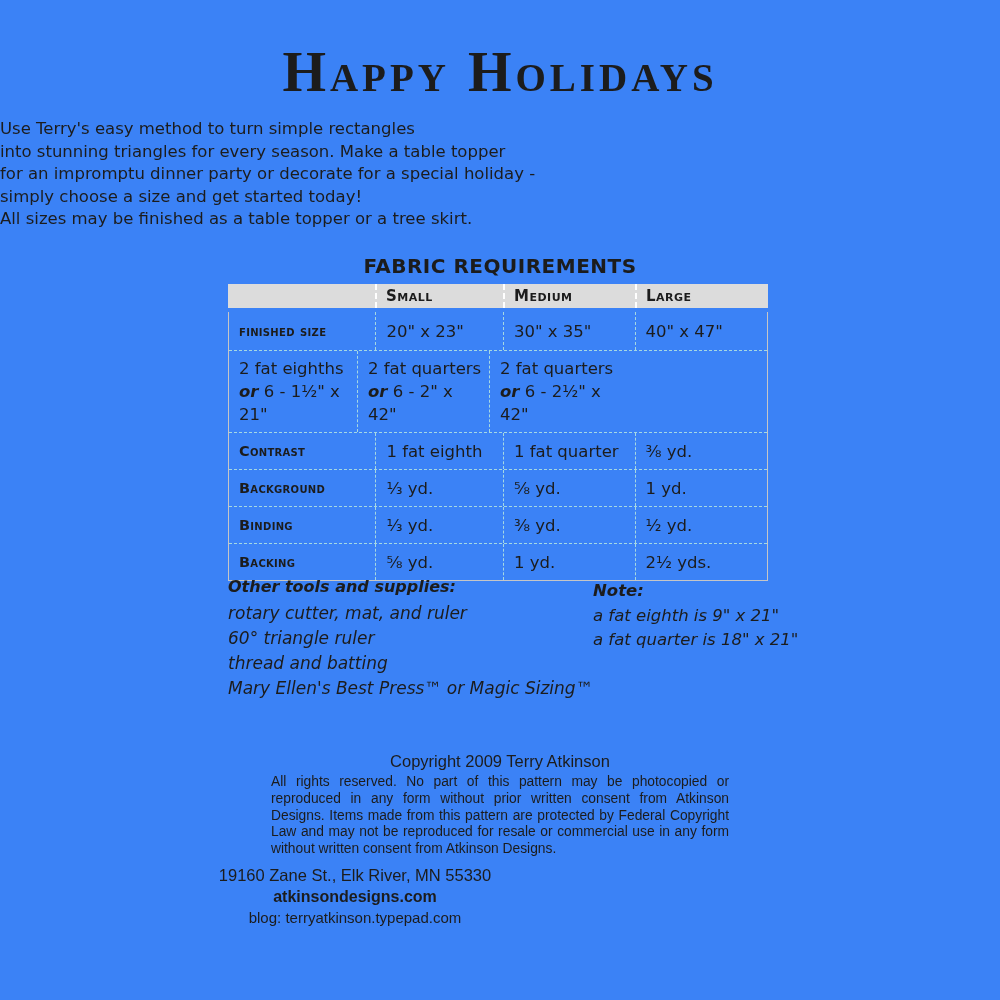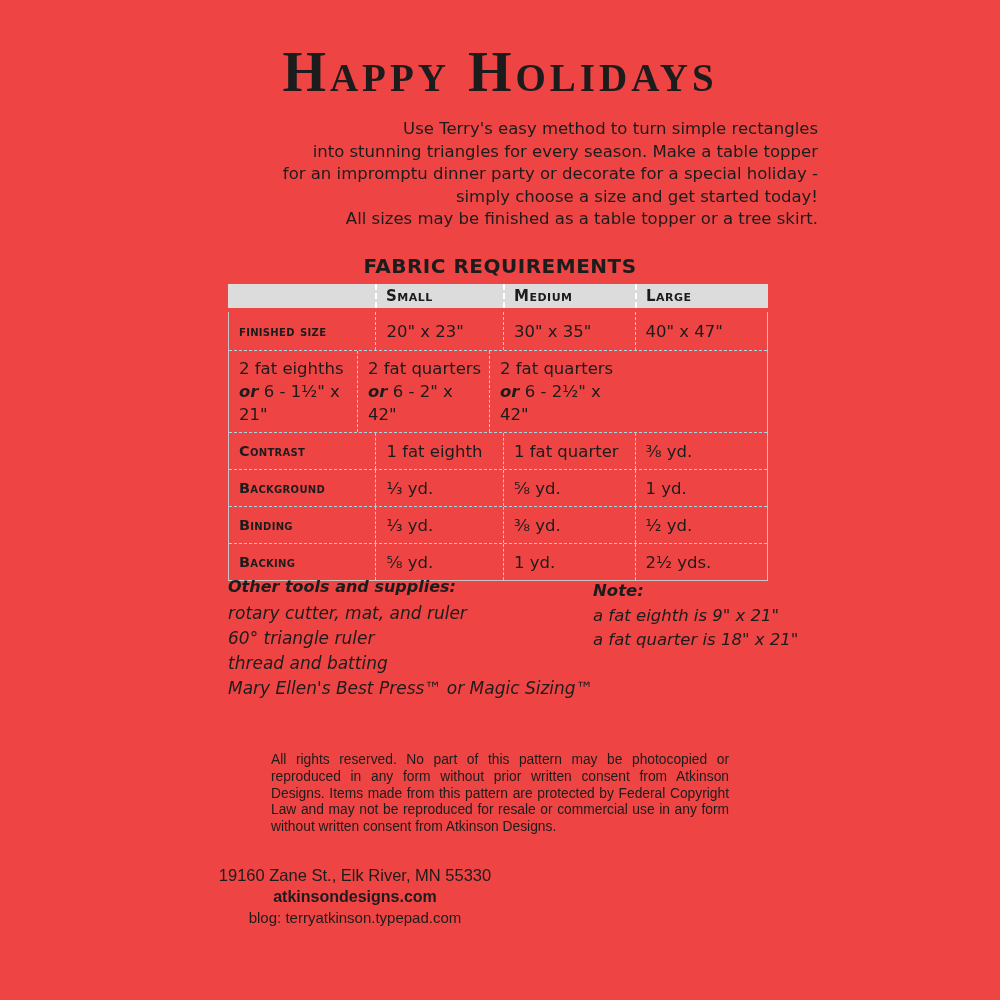--- a/index.html
+++ b/index.html
@@ -3,32 +3,32 @@
 <meta charset="utf-8">
 <style>
   :root{
     --header-bg:#dcdcdc;
     --dash-blue:#a5d8e2;
     --border-gray:#c6c6c6;
     --ink:#1c1c1c;
   }
   html,body{margin:0;padding:0;background:#ffffff;}
   .page{
-    position:relative;width:1000px;height:1000px;background:#ef4444;
+    position:relative;width:1000px;height:1000px;background:#3b82f6;
     color:var(--ink);font-family:"DejaVu Sans",sans-serif;overflow:hidden;
   }
   
   .title{
     position:absolute;top:44px;left:0;width:1000px;text-align:center;
     font-family:"Liberation Serif",serif;font-variant:small-caps;
     font-weight:600;font-size:56px;letter-spacing:4px;line-height:1;
   }
   
   .desc{
-    position:absolute;top:118px;left:0;width:818px;text-align:right;
+    position:absolute;top:118px;left:0;width:818px;text-align:left;
     font-size:16.5px;line-height:22.5px;
   }
   
   .section-heading{
     position:absolute;top:254px;left:0;width:1000px;text-align:center;
     font-size:20px;font-weight:700;letter-spacing:0.5px;
   }
   
   .ftable{position:absolute;left:228px;top:284px;width:540px;}
   .thead{display:flex;height:24px;background:var(--header-bg);}
@@ -163,20 +163,21 @@
     <div>Mary Ellen's Best Press™ or Magic Sizing™</div>
   </div>
 
   <div class="note">
     <div class="hd">Note:</div>
     <div>a fat eighth is 9" x 21"</div>
     <div>a fat quarter is 18" x 21"</div>
   </div>
 
   <div class="copyright">
+    <div class="hd">Copyright 2009 Terry Atkinson</div>
     <div class="body">All rights reserved. No part of this pattern may be photocopied or reproduced in any form without prior written consent from Atkinson Designs. Items made from this pattern are protected by Federal Copyright Law and may not be reproduced for resale or commercial use in any form without written consent from Atkinson Designs.</div>
   </div>
 
   <div class="footer">
     <div class="line">19160 Zane St.,  Elk River, MN 55330</div>
     <div class="site">atkinsondesigns.com</div>
     <div class="blog">blog: terryatkinson.typepad.com</div>
   </div>
 
 </div>

